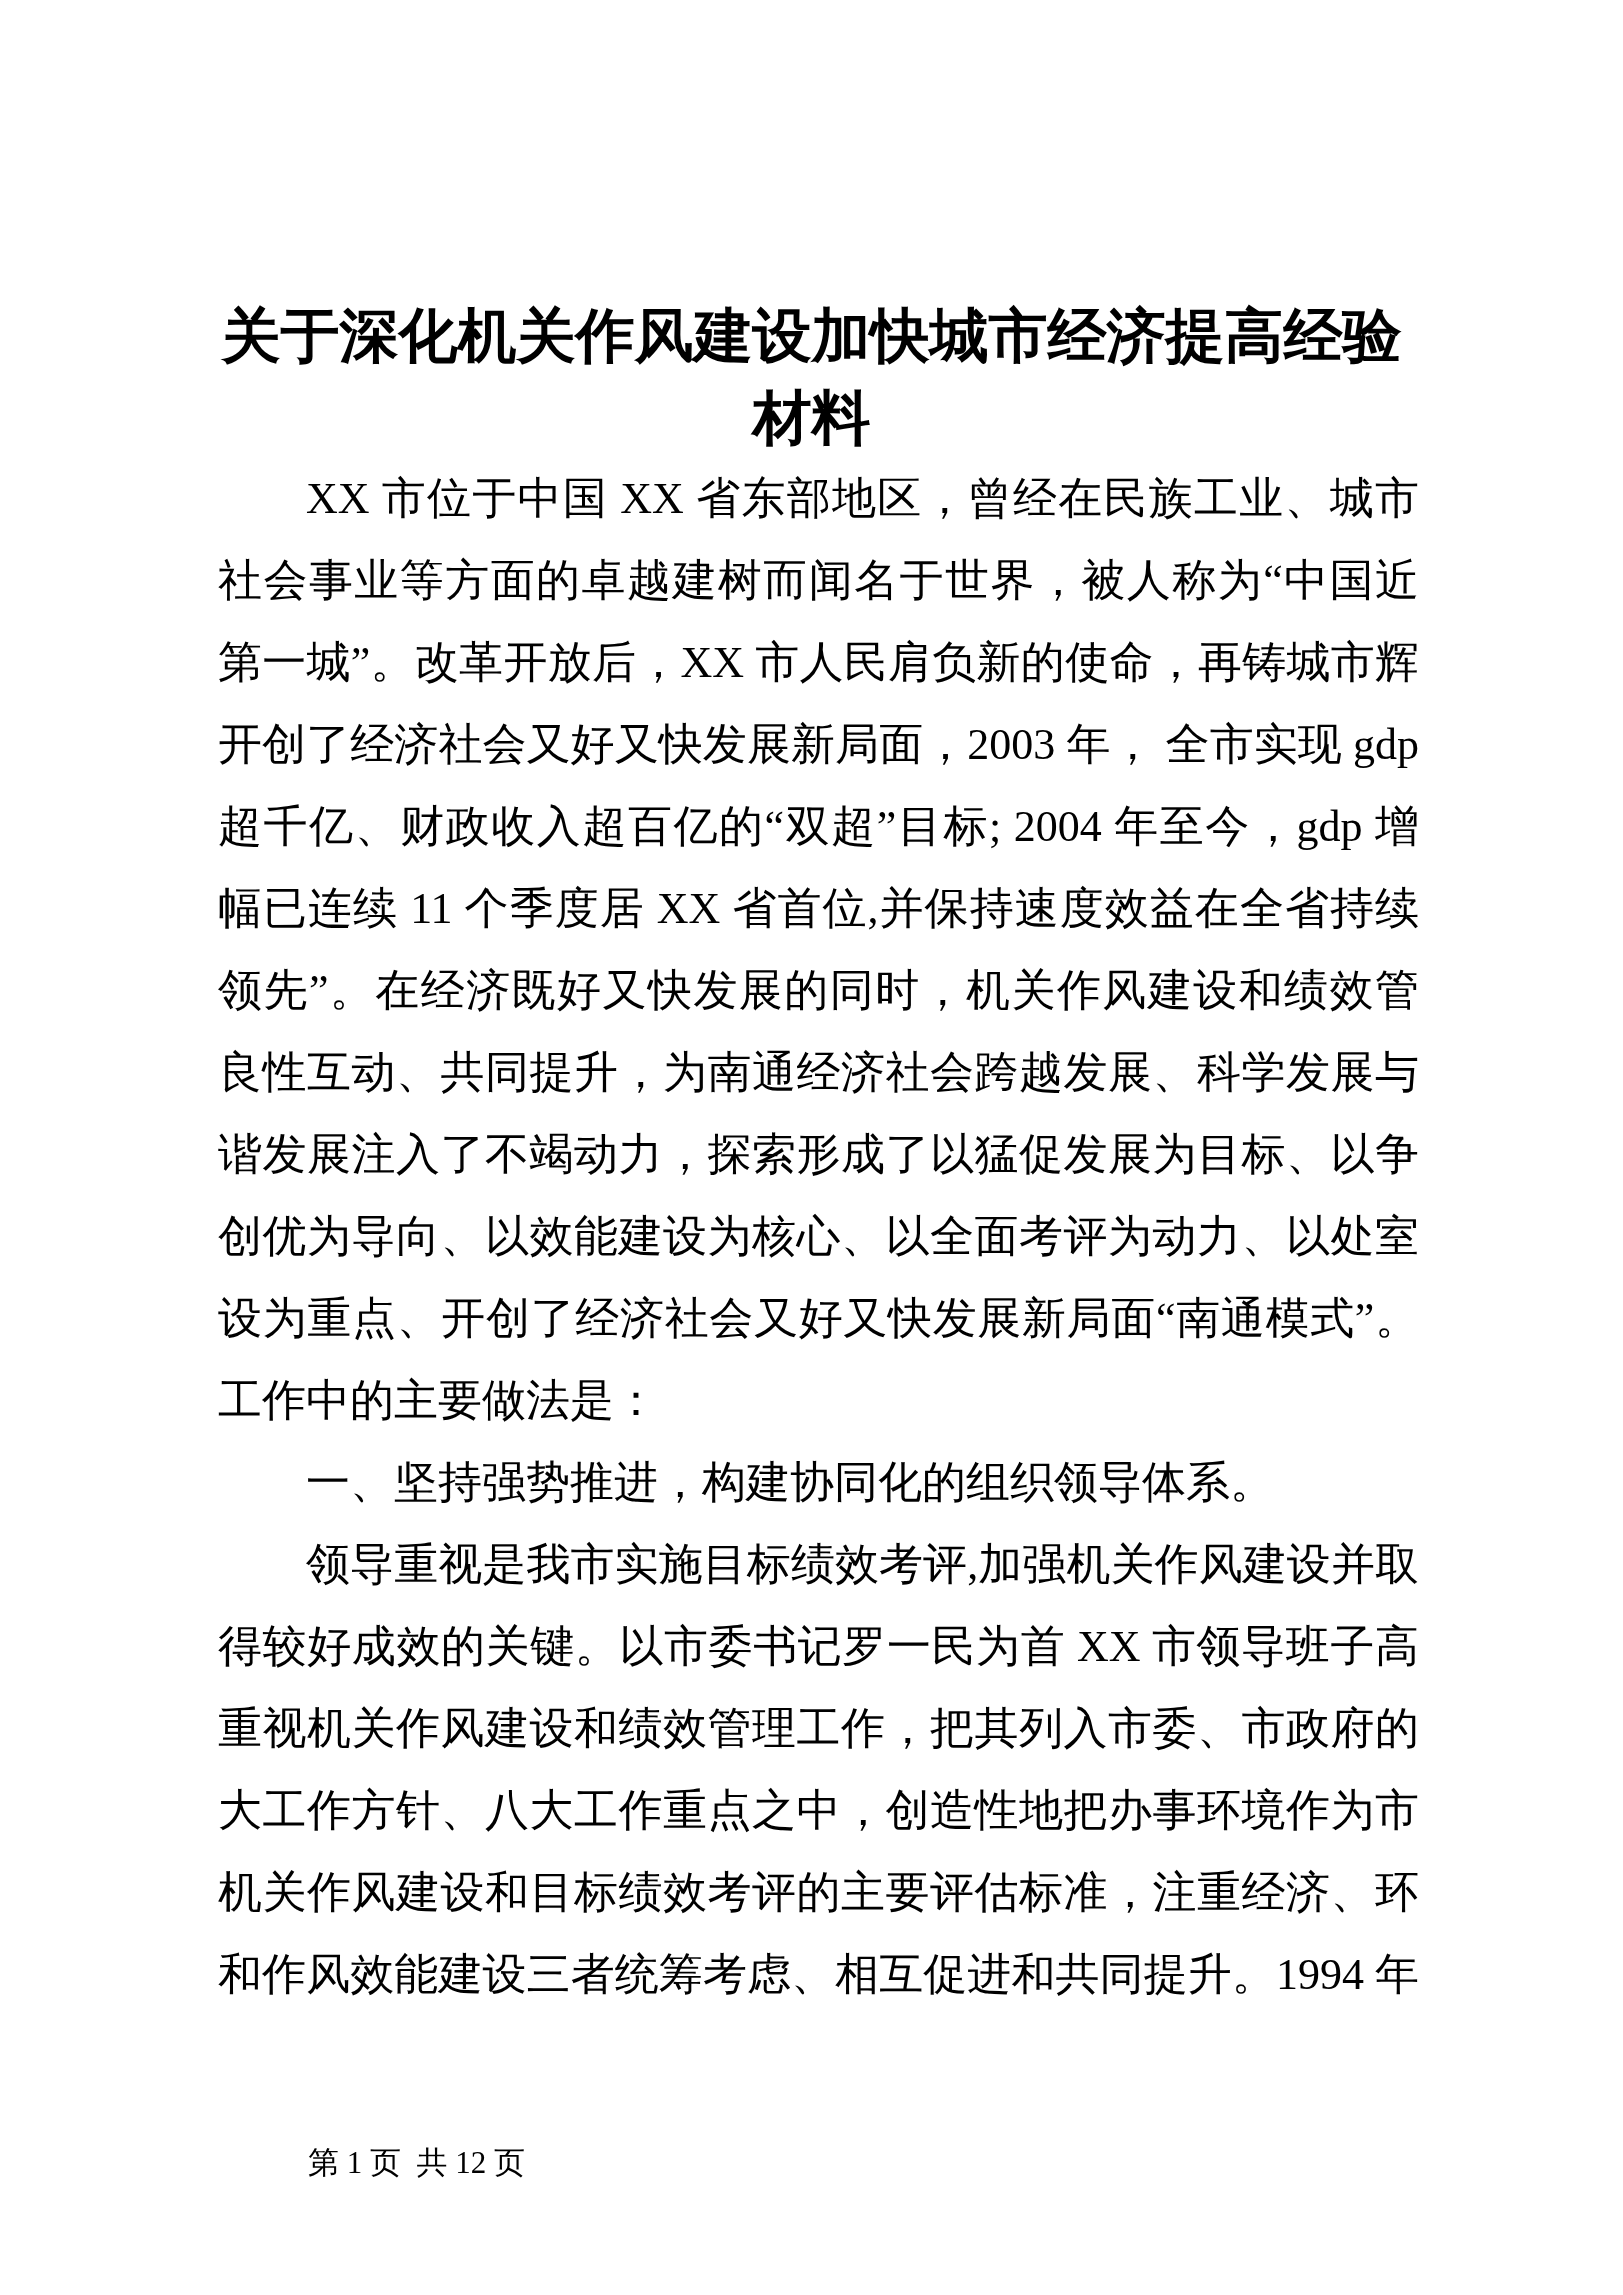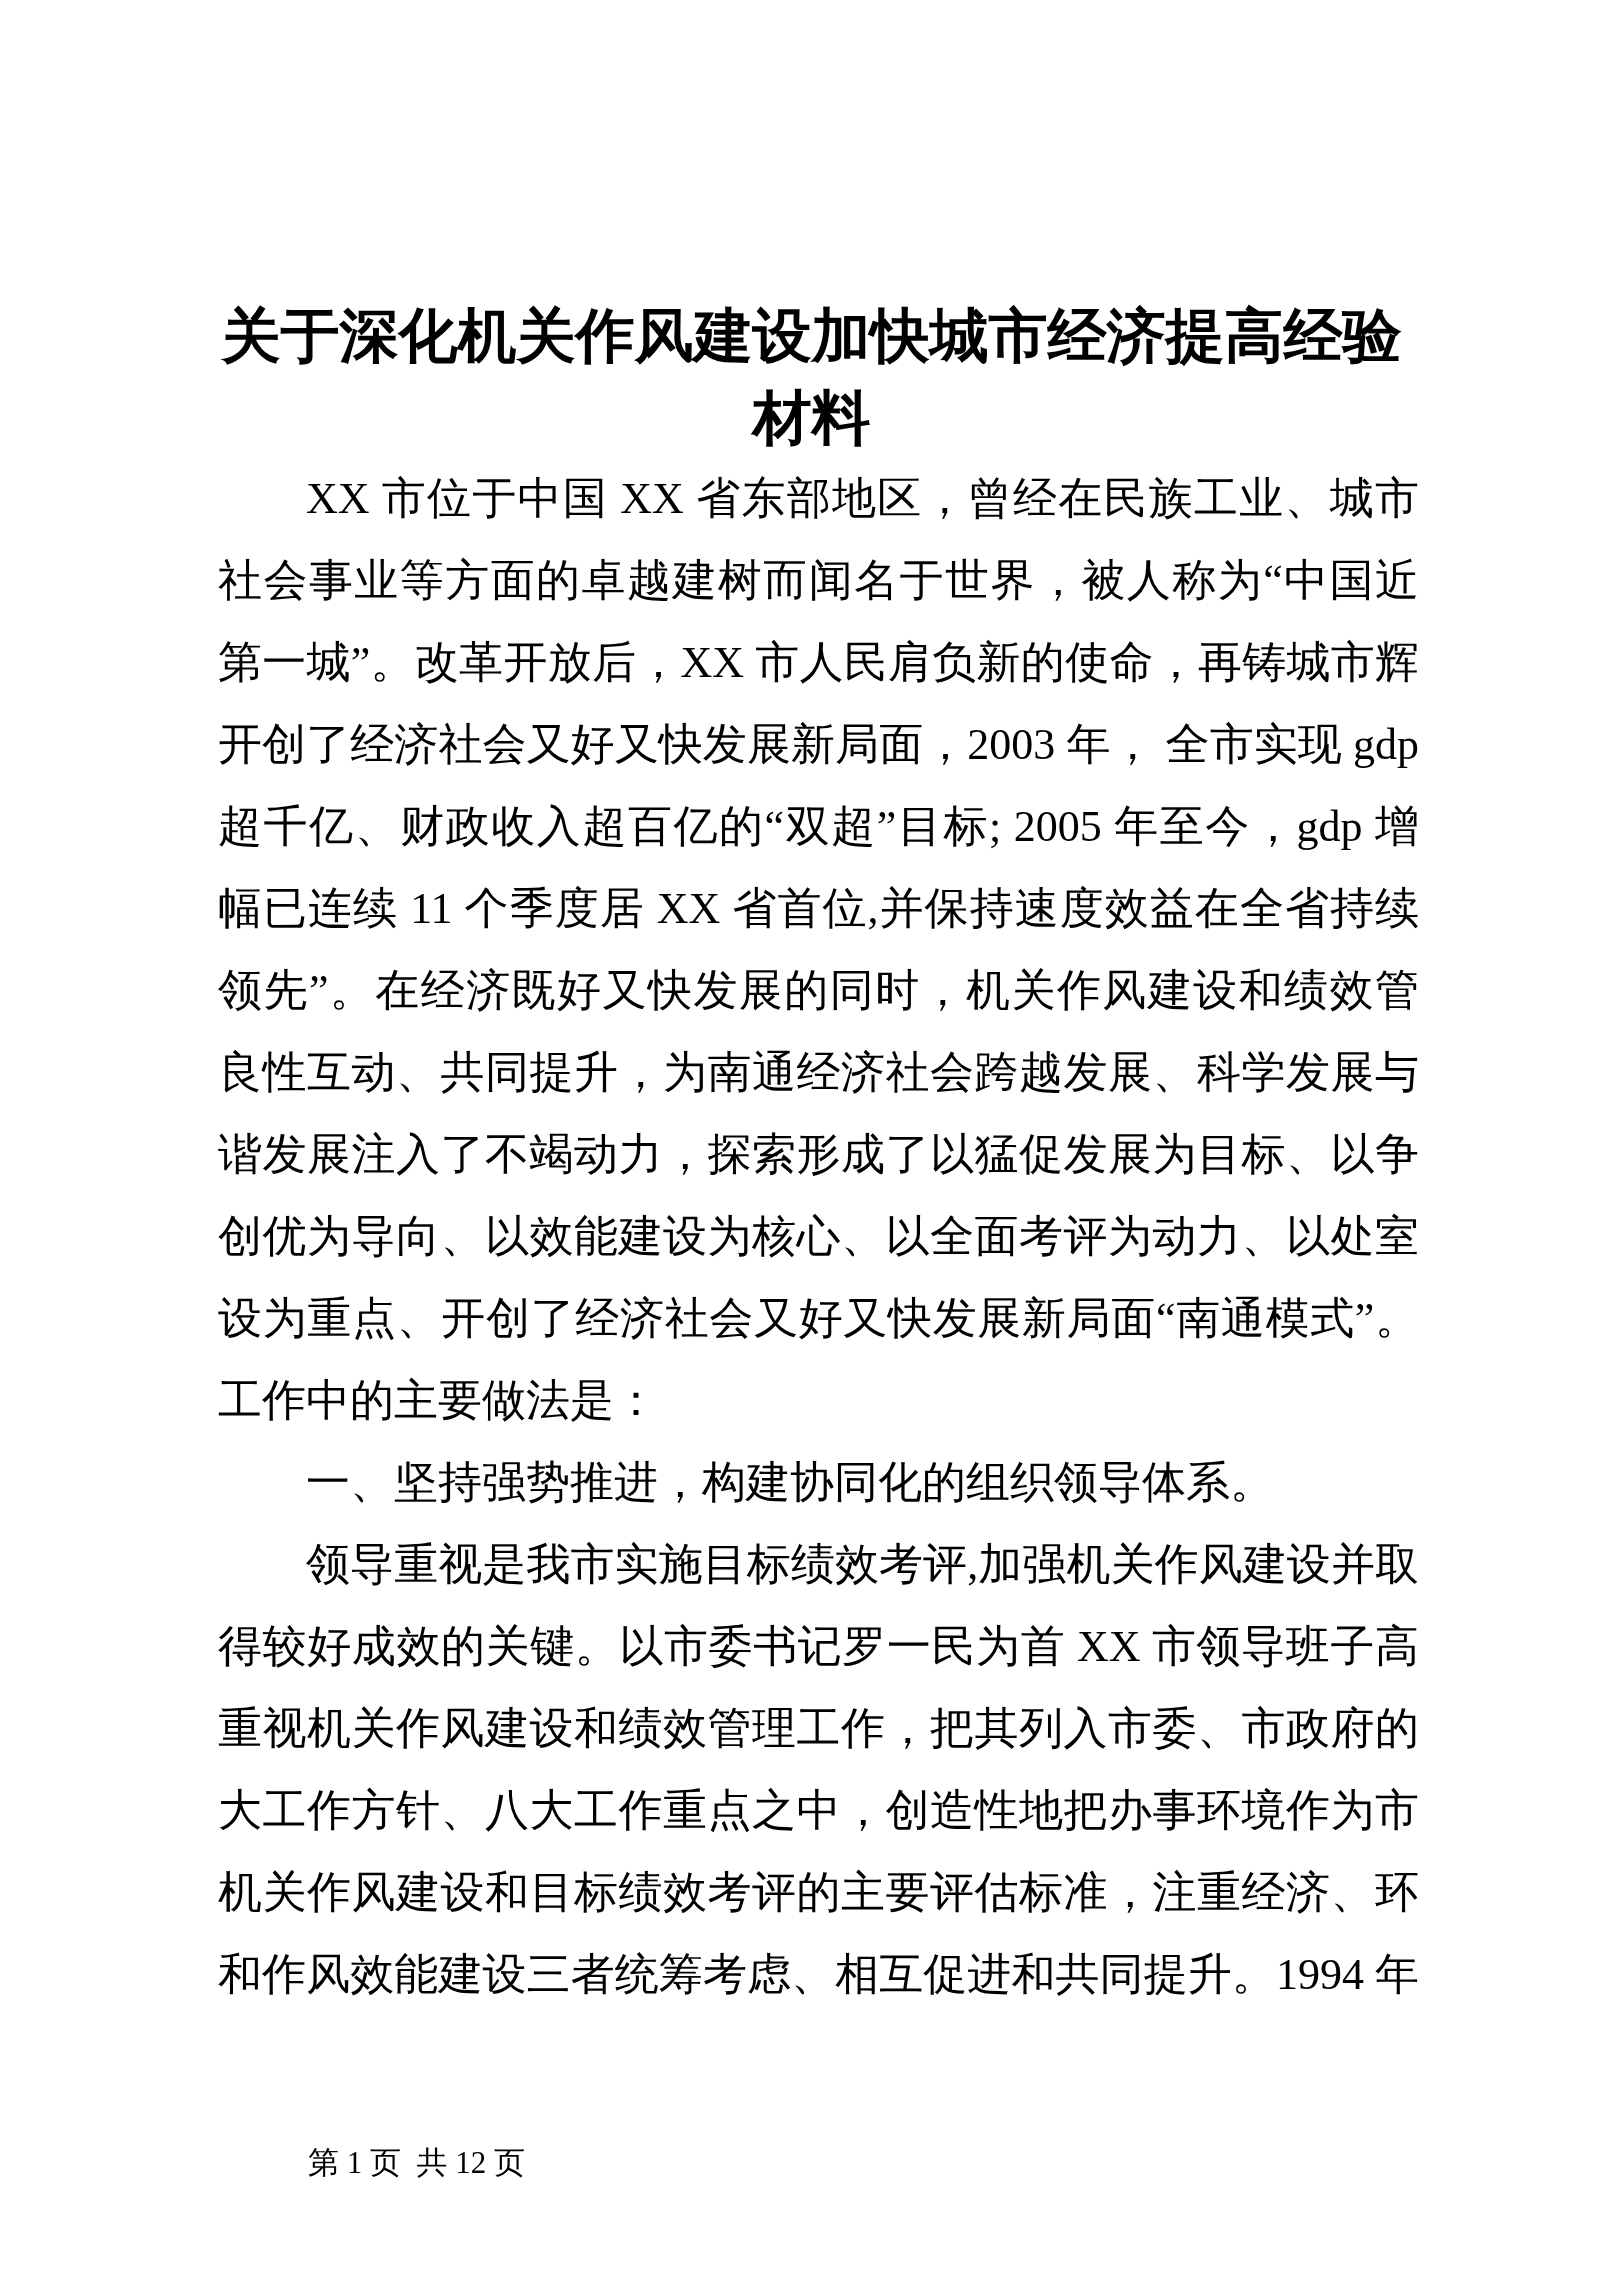--- a/index.html
+++ b/index.html
@@ -64,21 +64,21 @@
   <div class="doc-title">
     <div class="title-line">关于深化机关作风建设加快城市经济提高经验</div>
     <div class="title-line">材料</div>
   </div>
 
   <div class="doc-body">
     <div class="line indent">XX 市位于中国 XX 省东部地区，曾经在民族工业、城市建设、</div>
     <div class="line">社会事业等方面的卓越建树而闻名于世界，被人称为“中国近代</div>
     <div class="line">第一城”。改革开放后，XX 市人民肩负新的使命，再铸城市辉煌，</div>
     <div class="line">开创了经济社会又好又快发展新局面，2003 年， 全市实现 gdp</div>
-    <div class="line">超千亿、财政收入超百亿的“双超”目标; 2005 年至今，gdp 增</div>
+    <div class="line">超千亿、财政收入超百亿的“双超”目标; 2004 年至今，gdp 增</div>
     <div class="line">幅已连续 11 个季度居 XX 省首位,并保持速度效益在全省持续“双</div>
     <div class="line">领先”。在经济既好又快发展的同时，机关作风建设和绩效管理</div>
     <div class="line">良性互动、共同提升，为南通经济社会跨越发展、科学发展与和</div>
     <div class="line">谐发展注入了不竭动力，探索形成了以猛促发展为目标、以争先</div>
     <div class="line">创优为导向、以效能建设为核心、以全面考评为动力、以处室建</div>
     <div class="line">设为重点、开创了经济社会又好又快发展新局面“南通模式”。在</div>
     <div class="line left">工作中的主要做法是：</div>
     <div class="line left indent">一、坚持强势推进，构建协同化的组织领导体系。</div>
     <div class="line indent">领导重视是我市实施目标绩效考评,加强机关作风建设并取</div>
     <div class="line">得较好成效的关键。以市委书记罗一民为首 XX 市领导班子高度</div>

